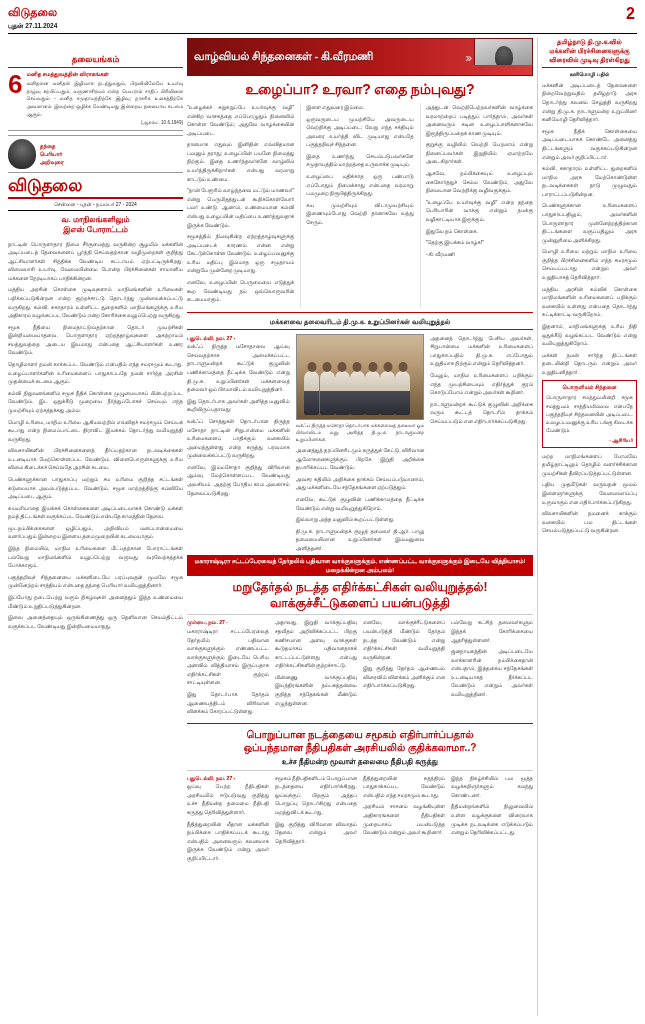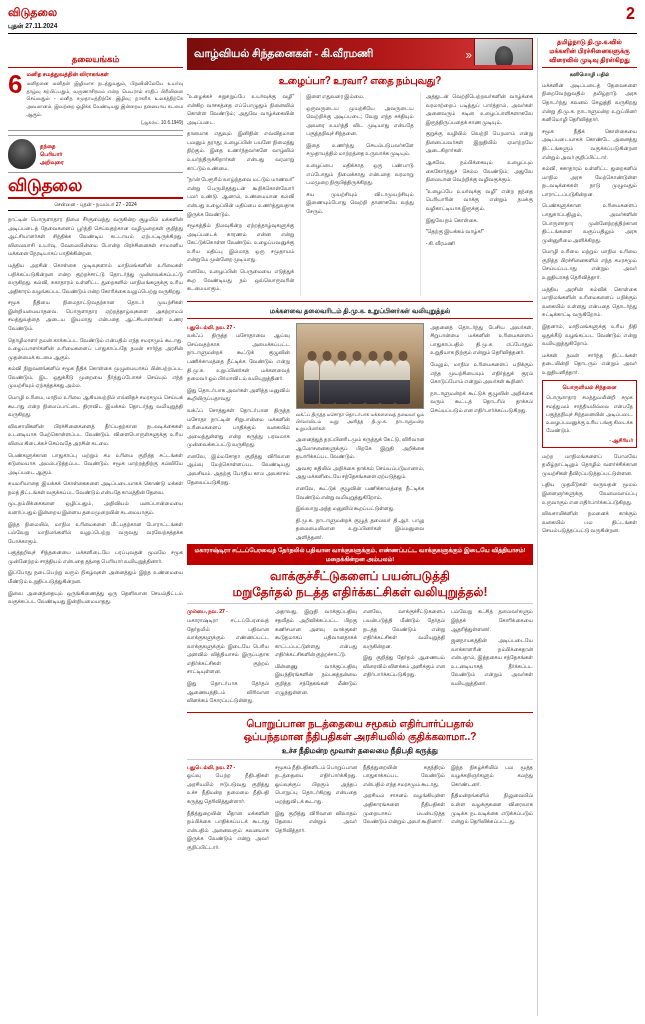--- a/index.html
+++ b/index.html
@@ -119,21 +119,21 @@
     text-align: center; line-height: 1.35; margin-bottom: 4px;
   }
 
   
   .feature-bar {
     display: flex; align-items: stretch;
     background: linear-gradient(90deg, #7a0d0d 0%, #b01717 55%, #d93a3a 100%);
     color: #fff;
     border: 1px solid #7a0d0d;
     position: relative;
-    height: 32px;
+    height: 38px;
   }
   .feature-bar .ftitle {
     flex: 1;
     display: flex; align-items: center;
     font-size: 11px; font-weight: bold;
     padding-left: 6px;
     text-shadow: 0 1px 0 rgba(0,0,0,.5);
     letter-spacing: -0.2px;
   }
   .feature-bar .chev {
@@ -146,21 +146,21 @@
     border-left: 1px solid #7a0d0d;
     position: relative; overflow: hidden; flex: 0 0 58px;
   }
   .author-photo::after {
     content: ""; position: absolute; left: 50%; top: 7px;
     width: 18px; height: 22px; transform: translateX(-50%);
     border-radius: 50% 50% 40% 40%;
     background: radial-gradient(circle at 50% 30%, #5f5f5f, #2b2b2b);
   }
   .feature-sub {
-    text-align: center; font-size: 10px; font-weight: bold; color: #c00000;
+    text-align: center; font-size: 14px; font-weight: bold; color: #c00000;
     padding: 5px 0 4px; letter-spacing: -0.2px;
   }
   .dateline { font-weight: bold; color: #c00000; }
 
   
   .banner {
     border-top: 1.5px solid #c00000;
     border-bottom: 1px solid #c00000;
     margin: 5px 0 4px;
     padding: 3px 0;
@@ -257,20 +257,22 @@
       <div class="thinker">
         <div class="thinker-photo"></div>
         <div class="thinker-label" style="white-space:pre-line">தந்தை
 பெரியார்
 அறிவுரை</div>
       </div>
 
       <div class="brand-logo">விடுதலை</div>
       <div class="brand-sub">சென்னை - புதன் - நவம்பர் 27 - 2024</div>
 
+      <div class="lead-head" style="white-space:pre-line">வ. மாநிலங்களிலும்
+இஎஸ் போராட்டம்</div>
 
       <div class="tam" id="editorial-body">
           <p>நாட்டின் பொருளாதார நிலை சீர்குலைந்து வருகின்ற சூழலில் மக்களின் அடிப்படைத் தேவைகளைப் பூர்த்தி செய்வதற்கான வழிமுறைகள் குறித்து ஆட்சியாளர்கள் சிந்திக்க வேண்டிய கட்டாயம் ஏற்பட்டிருக்கிறது. விலைவாசி உயர்வு, வேலையின்மை போன்ற பிரச்சினைகள் சாமானிய மக்களை நேரடியாகப் பாதிக்கின்றன.</p>
           <p>மத்திய அரசின் கொள்கை முடிவுகளால் மாநிலங்களின் உரிமைகள் பறிக்கப்படுகின்றன என்ற குற்றச்சாட்டு தொடர்ந்து முன்வைக்கப்பட்டு வருகிறது. கல்வி, சுகாதாரம் உள்ளிட்ட துறைகளில் மாநிலங்களுக்கு உரிய அதிகாரம் வழங்கப்பட வேண்டும் என்ற கோரிக்கை வலுப்பெற்று வருகிறது.</p>
           <p>சமூக நீதியை நிலைநாட்டுவதற்கான தொடர் முயற்சிகள் இன்றியமையாதவை. பொருளாதார ஏற்றத்தாழ்வுகளை அகற்றாமல் சமத்துவத்தை அடைய இயலாது என்பதை ஆட்சியாளர்கள் உணர வேண்டும்.</p>
           <p>தொழிலாளர் நலன் காக்கப்பட வேண்டும் என்பதில் எந்த சமரசமும் கூடாது. உழைப்பாளர்களின் உரிமைகளைப் பாதுகாப்பதே நலன் சார்ந்த அரசின் முதன்மைக் கடமை ஆகும்.</p>
           <p>கல்வி நிறுவனங்களில் சமூக நீதிக் கொள்கை முழுமையாகப் பின்பற்றப்பட வேண்டும். இட ஒதுக்கீடு முறையை நீர்த்துப்போகச் செய்யும் எந்த முயற்சியும் ஏற்கத்தக்கது அல்ல.</p>
           <p>மொழி உரிமை, மாநில உரிமை ஆகியவற்றில் எவ்விதச் சமரசமும் செய்யக் கூடாது என்ற நிலைப்பாட்டை திராவிட இயக்கம் தொடர்ந்து வலியுறுத்தி வருகிறது.</p>
           <p>விவசாயிகளின் பிரச்சினைகளைத் தீர்ப்பதற்கான நடவடிக்கைகள் உடனடியாக மேற்கொள்ளப்பட வேண்டும். விளைபொருள்களுக்கு உரிய விலை கிடைக்கச் செய்வதே அரசின் கடமை.</p>
           <p>பெண்களுக்கான பாதுகாப்பு மற்றும் சம உரிமை குறித்த சட்டங்கள் கடுமையாக அமல்படுத்தப்பட வேண்டும். சமூக மாற்றத்திற்கு கல்வியே அடிப்படை ஆகும்.</p>
@@ -357,22 +359,22 @@
           <div id="wakf-c2">
               <p>அதனைத் தொடர்ந்து பேசிய அவர்கள், சிறுபான்மை மக்களின் உரிமைகளைப் பாதுகாப்பதில் தி.மு.க. எப்போதும் உறுதியாக நிற்கும் என்றும் தெரிவித்தனர்.</p>
               <p>மேலும், மாநில உரிமைகளைப் பறிக்கும் எந்த முயற்சியையும் எதிர்த்துக் குரல் கொடுப்போம் என்றும் அவர்கள் கூறினர்.</p>
               <p>நாடாளுமன்றக் கூட்டுக் குழுவின் அறிக்கை வரும் கூட்டத் தொடரில் தாக்கல் செய்யப்படும் என எதிர்பார்க்கப்படுகிறது.</p>
             </div>
         </div>
       </div>
 
       <div class="red-strip">மகாராஷ்டிரா சட்டப்பேரவைத் தேர்தலில் பதிவான வாக்குகளுக்கும், எண்ணப்பட்ட வாக்குகளுக்கும் இடையே வித்தியாசம்! மறைக்கின்றன அம்பலம்!</div>
       <div class="big-head">
+        <div>மறுதேர்தல் நடத்த எதிர்க்கட்சிகள் வலியுறுத்தல்!</div>
         <div>வாக்குச்சீட்டுகளைப் பயன்படுத்தி</div>
-        <div>மறுதேர்தல் நடத்த எதிர்க்கட்சிகள் வலியுறுத்தல்!</div>
       </div>
       <div style="display:flex; gap:6px; border-top:1px solid #ccc; padding-top:3px;">
         <div class="tam" style="flex:1">
           <div><span class="dateline">மும்பை, நவ. 27 -</span></div>
           <div id="maha-c0">
               <p>மகாராஷ்டிரா சட்டப்பேரவைத் தேர்தலில் பதிவான வாக்குகளுக்கும் எண்ணப்பட்ட வாக்குகளுக்கும் இடையே பெரிய அளவில் வித்தியாசம் இருப்பதாக எதிர்க்கட்சிகள் குற்றம் சாட்டியுள்ளன.</p>
               <p>இது தொடர்பாக தேர்தல் ஆணையத்திடம் விரிவான விளக்கம் கோரப்பட்டுள்ளது.</p>
             </div>
         </div>
         <div class="tam" style="flex:1">

